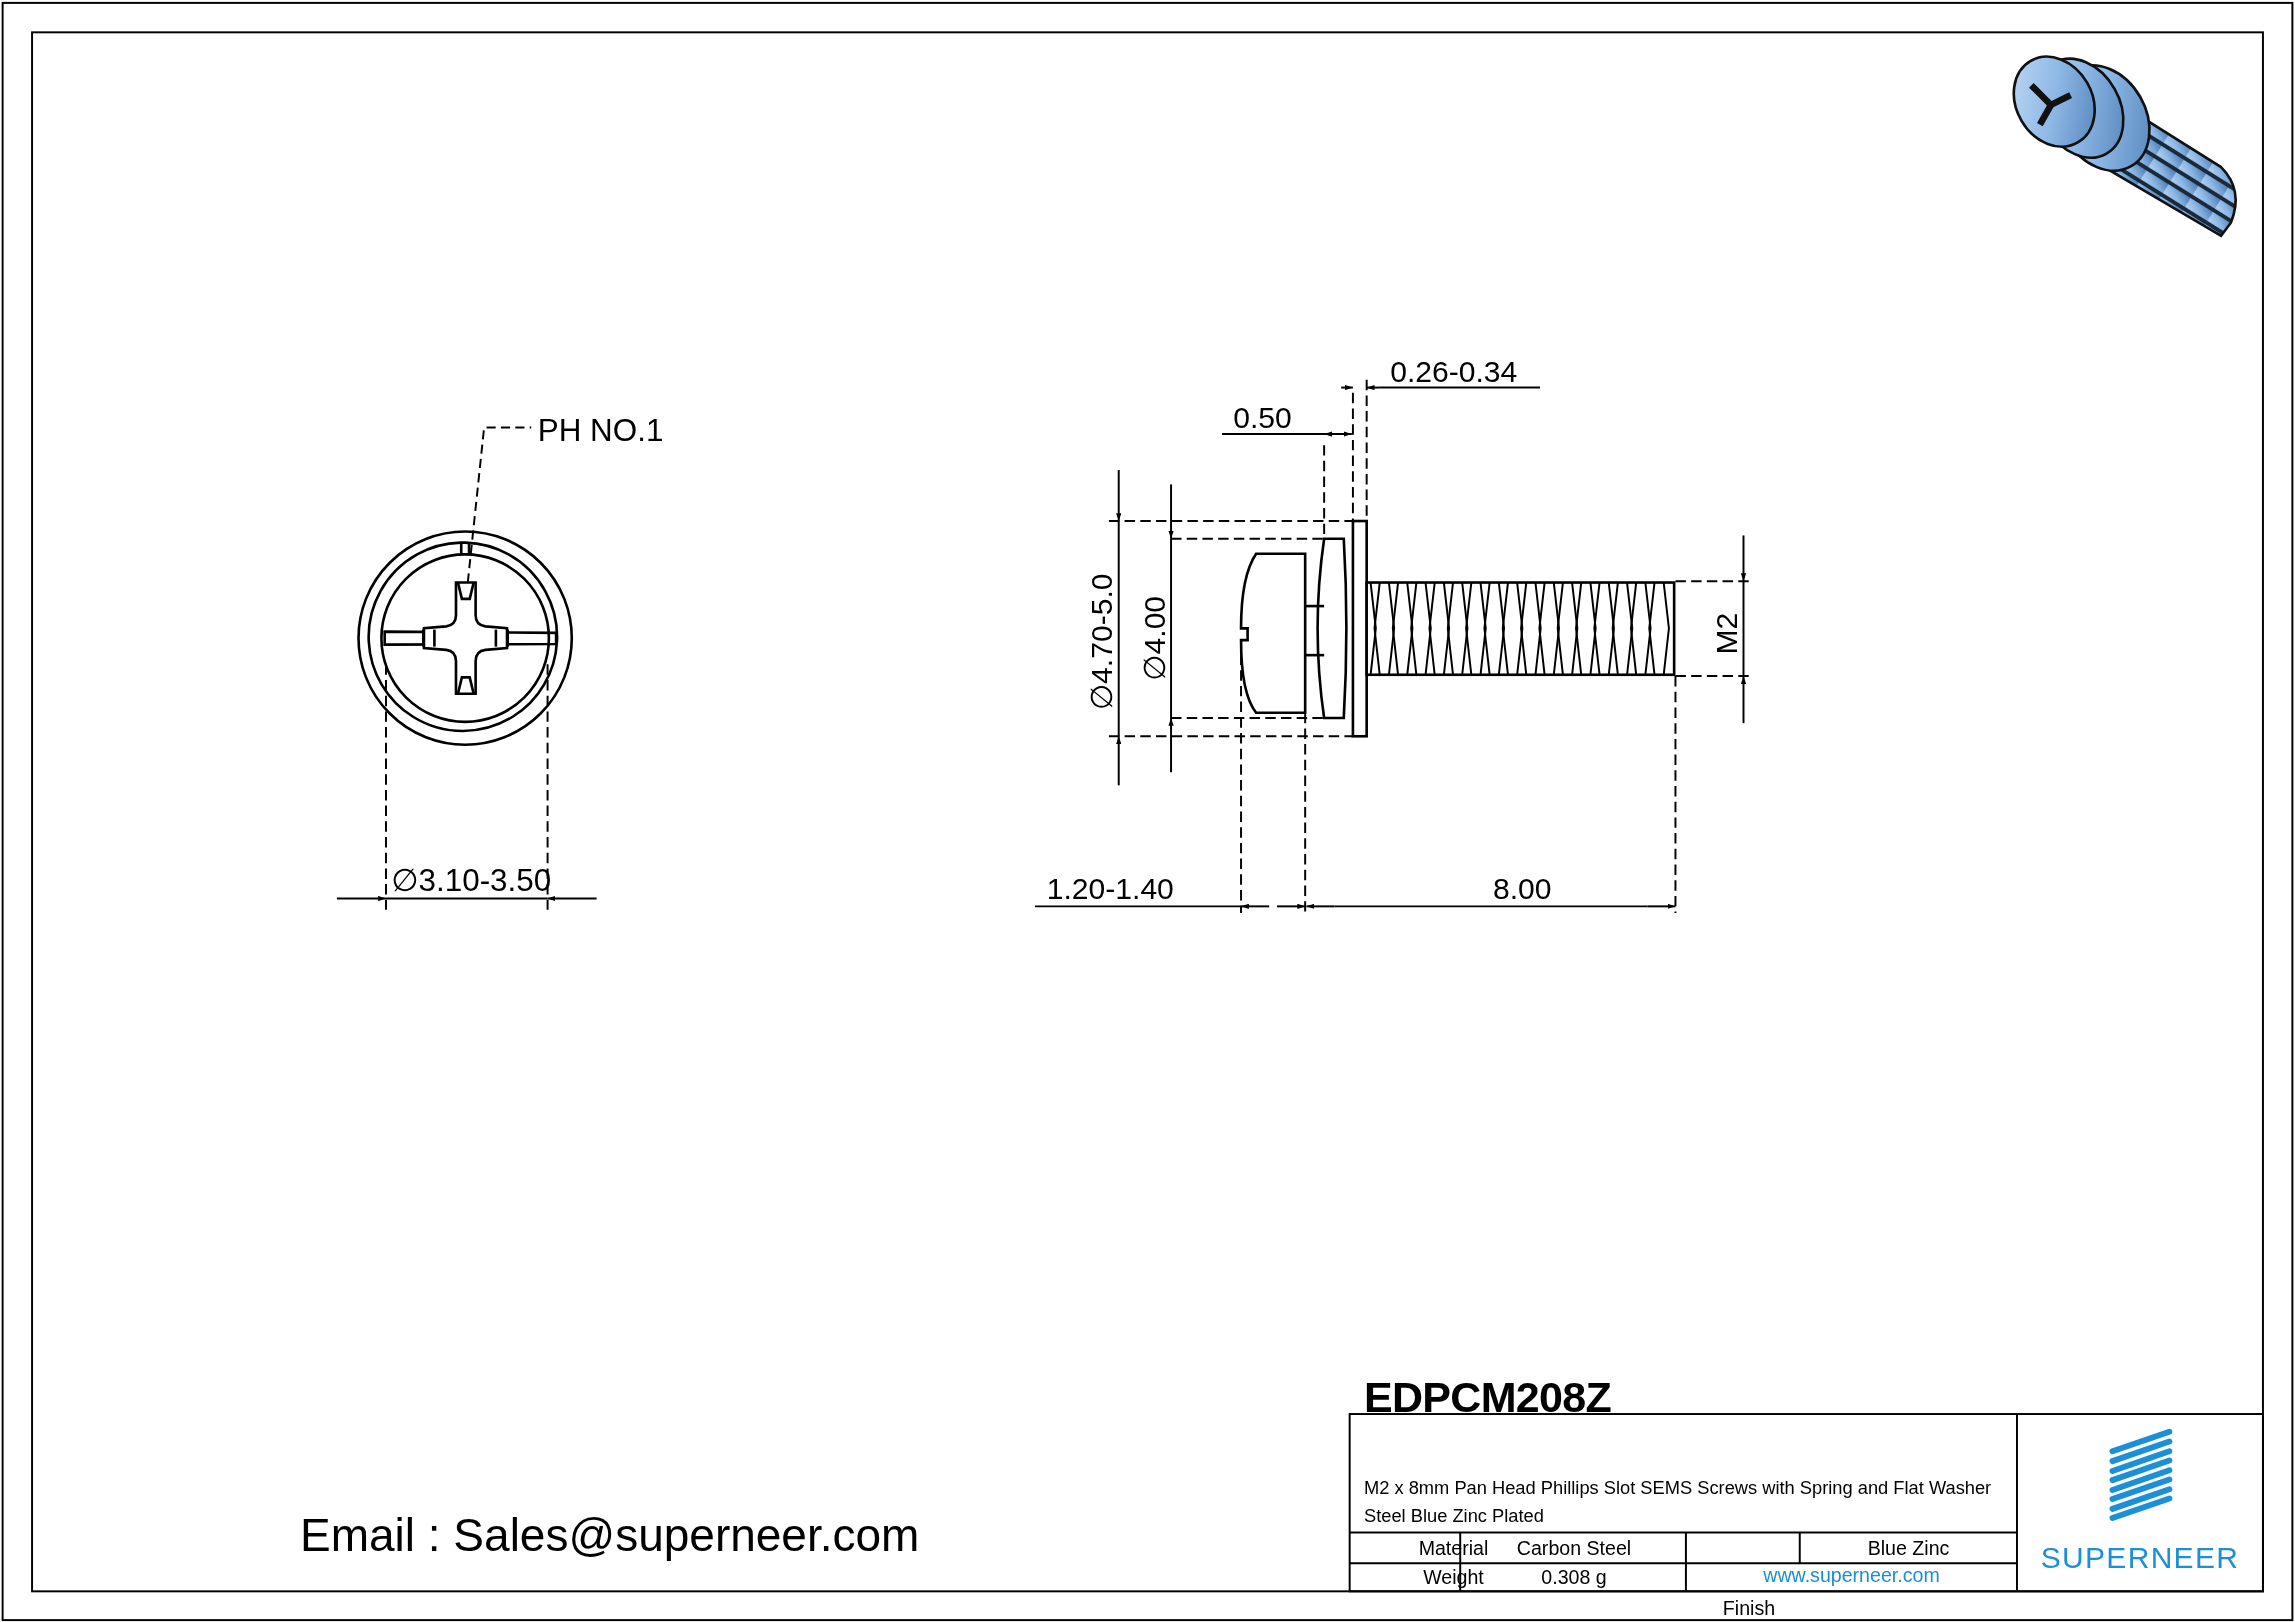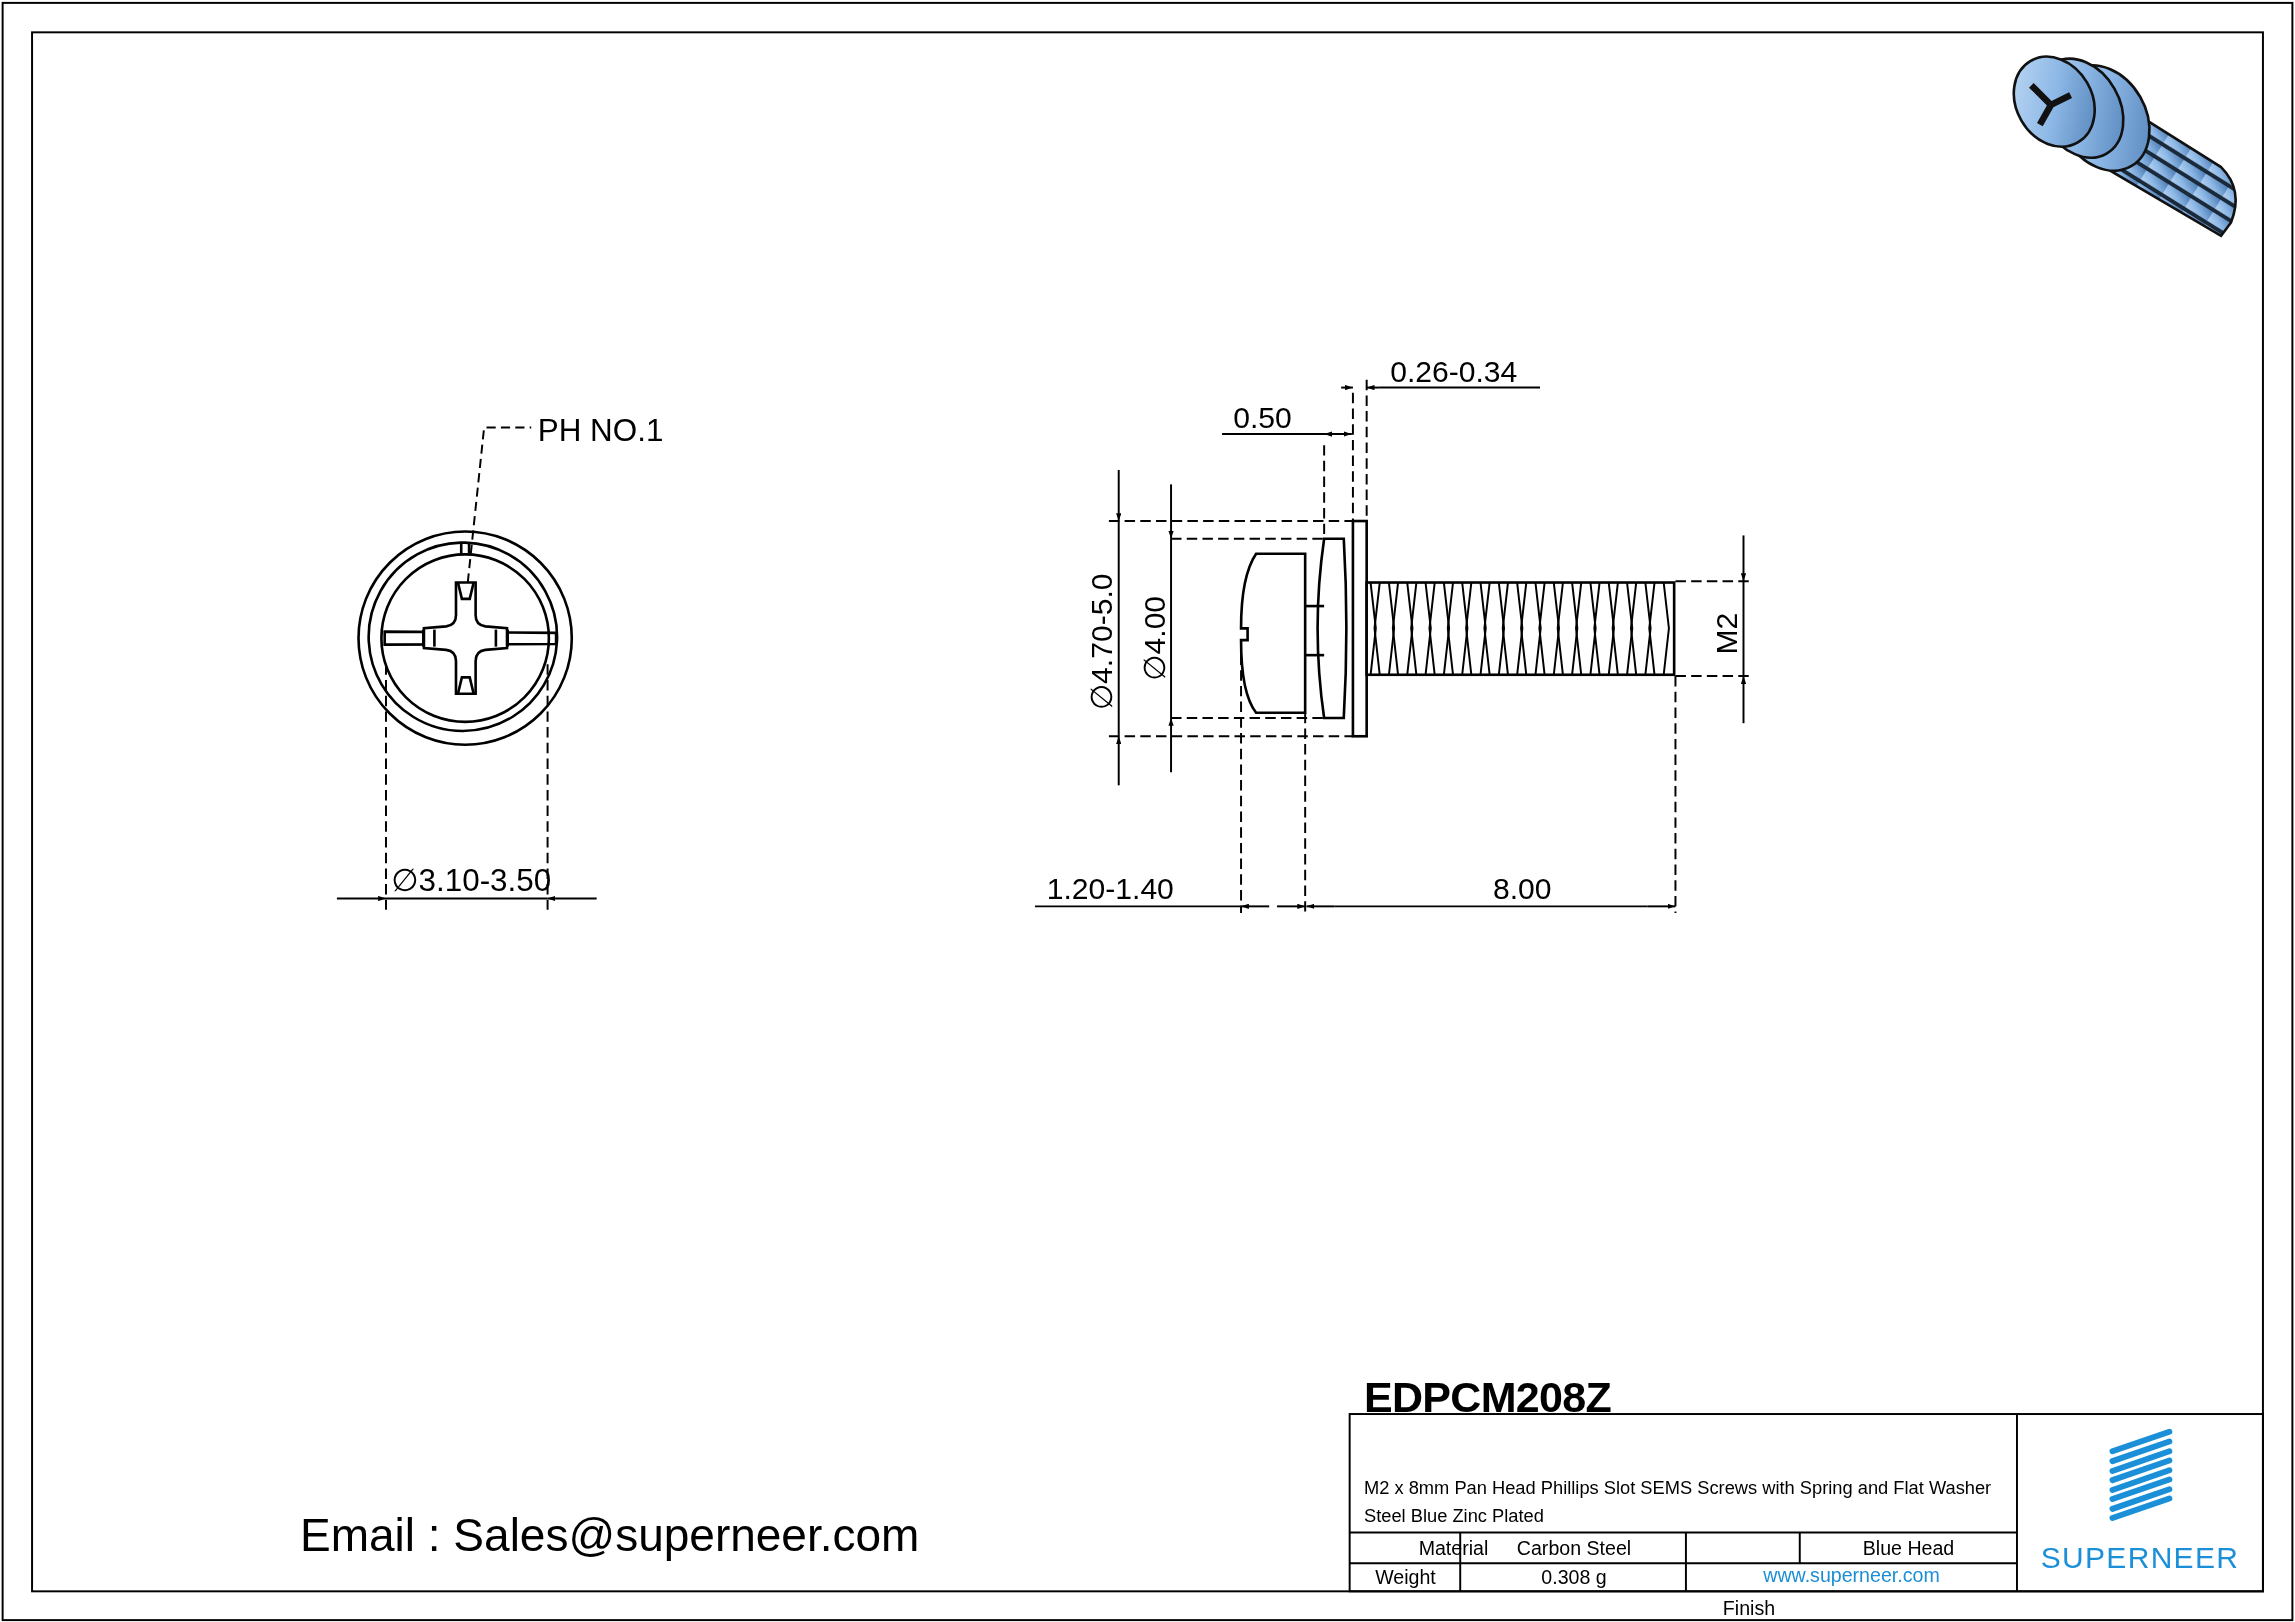--- a/index.html
+++ b/index.html
@@ -169,21 +169,21 @@
     <line x1="3229" y1="2320" x2="3316" y2="2290"></line>
   </g>
 </svg>
 
 <div class="abs title-code">EDPCM208Z</div>
 <div class="abs desc">M2 x 8mm Pan Head Phillips Slot  SEMS Screws with Spring and Flat Washer Steel Blue Zinc Plated</div>
 
 <div class="cell" style="left:1350px;top:1533px;width:111px;height:31px;margin-left:48px;">Material</div>
 <div class="cell" style="left:1461px;top:1533px;width:226px;height:31px;">Carbon Steel</div>
 <div class="cell" style="left:1686px;top:1593px;width:126px;height:31px;">Finish</div>
-<div class="cell" style="left:1800px;top:1533px;width:217px;height:31px;">Blue Head</div>
-<div class="cell" style="left:1350px;top:1563px;width:111px;height:28px;">Weight</div>
+<div class="cell" style="left:1800px;top:1533px;width:217px;height:31px;">Blue Zinc</div>
+<div class="cell" style="left:1350px;top:1563px;width:111px;height:28px;padding-left:48px;">Weight</div>
 <div class="cell" style="left:1461px;top:1563px;width:226px;height:28px;border-radius:9px;">0.308 g</div>
 <div class="cell link" style="left:1686px;top:1563px;width:331px;height:25px;border-radius:14px;">www.superneer.com</div>
 
 <div class="abs brand">SUPERNEER</div>
 
 <div class="abs email">Email : Sales@superneer.com</div>
 
 
 </body></html>

